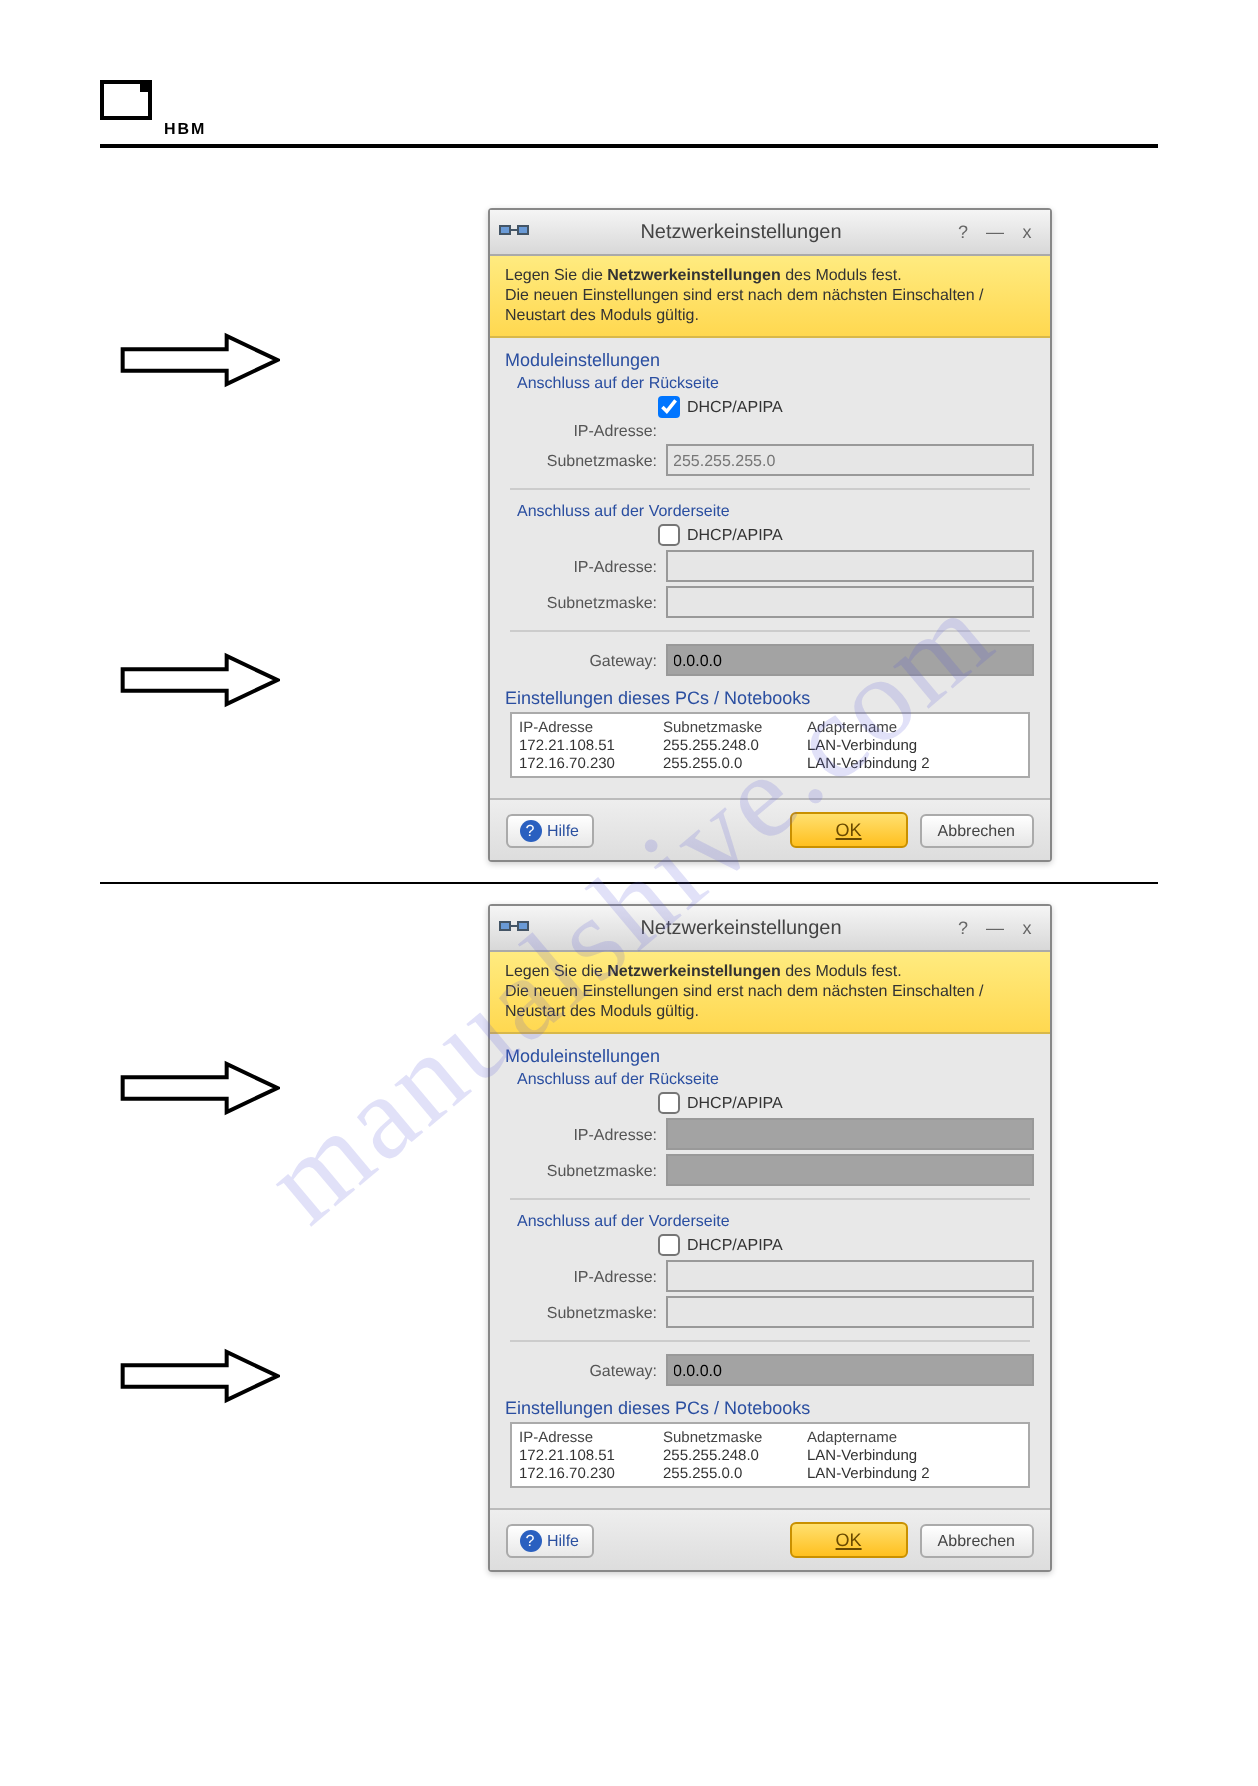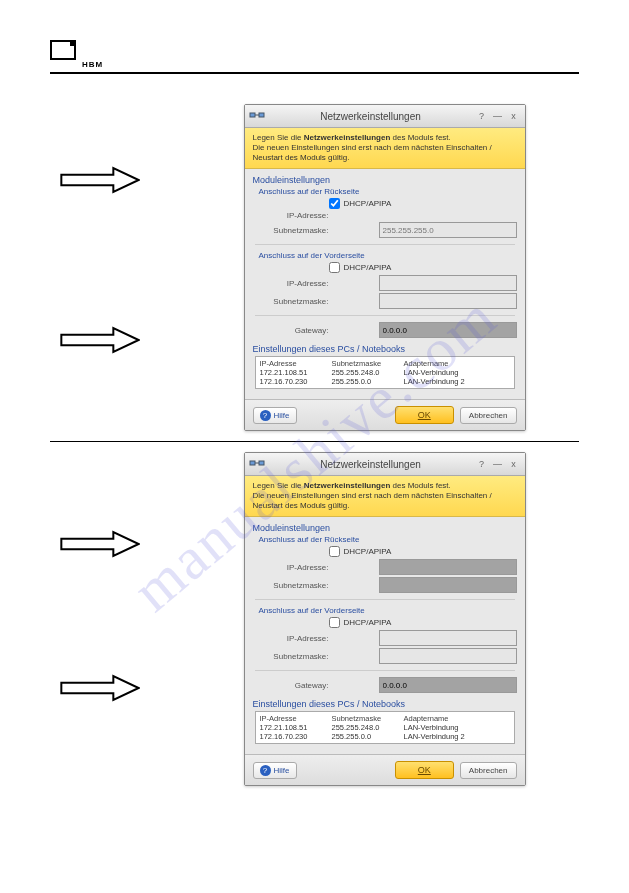--- a/index.html
+++ b/index.html
@@ -45,21 +45,21 @@
     background: linear-gradient(#ffeb80,#ffd850);
     padding: 5px 8px;
     font-size: 8px; line-height: 1.25;
     border-bottom: 1px solid #d8b84a;
     color:#333;
   }
   .grp-title { color: #2a4ea0; font-size: 9px; margin: 6px 8px 2px 8px; }
   .sub-title { color: #2a4ea0; font-size: 8px; margin: 2px 8px 2px 14px; }
 
   .dialog-body { padding-bottom: 6px; }
-  .form-row { display: flex; align-items: center; margin: 2px 8px 2px 22px; gap: 46px; }
+  .form-row { display: flex; align-items: center; margin: 2px 8px 2px 22px; }
   .form-row .lbl { width: 62px; text-align: right; color:#555; font-size:8px; padding-right:4px;}
   .form-row input[type=text] {
     flex: 1; height: 14px; border: 1px solid #999; font-size:8px; padding:0 3px;
     background:#a3a3a3;
   }
   .form-row input[disabled] { background:#e6e6e6; color:#777; }
   .chk-row { margin-left:84px; display:flex; gap:4px; }
   .chk-row input[type=checkbox]{ width:11px;height:11px;margin:0;}
   .chk-label { font-size:8px; color:#333;}
 

